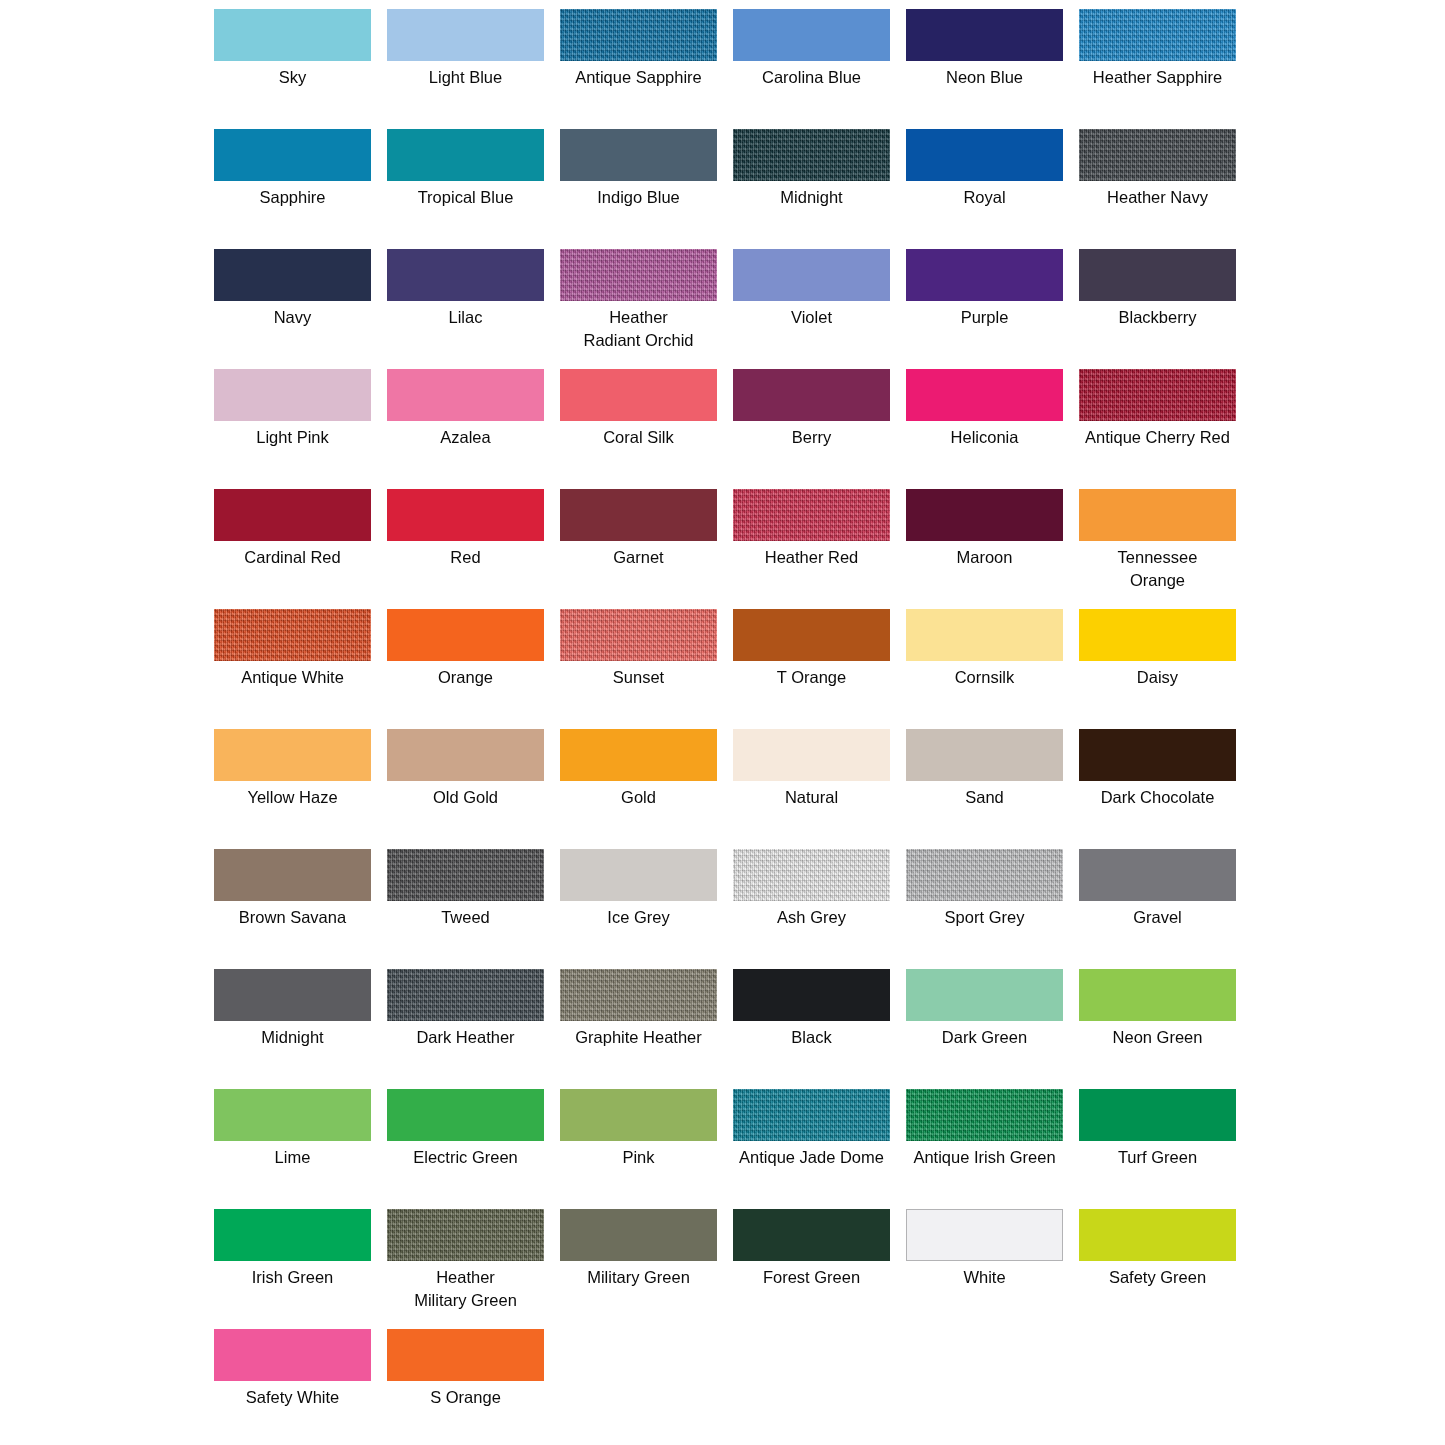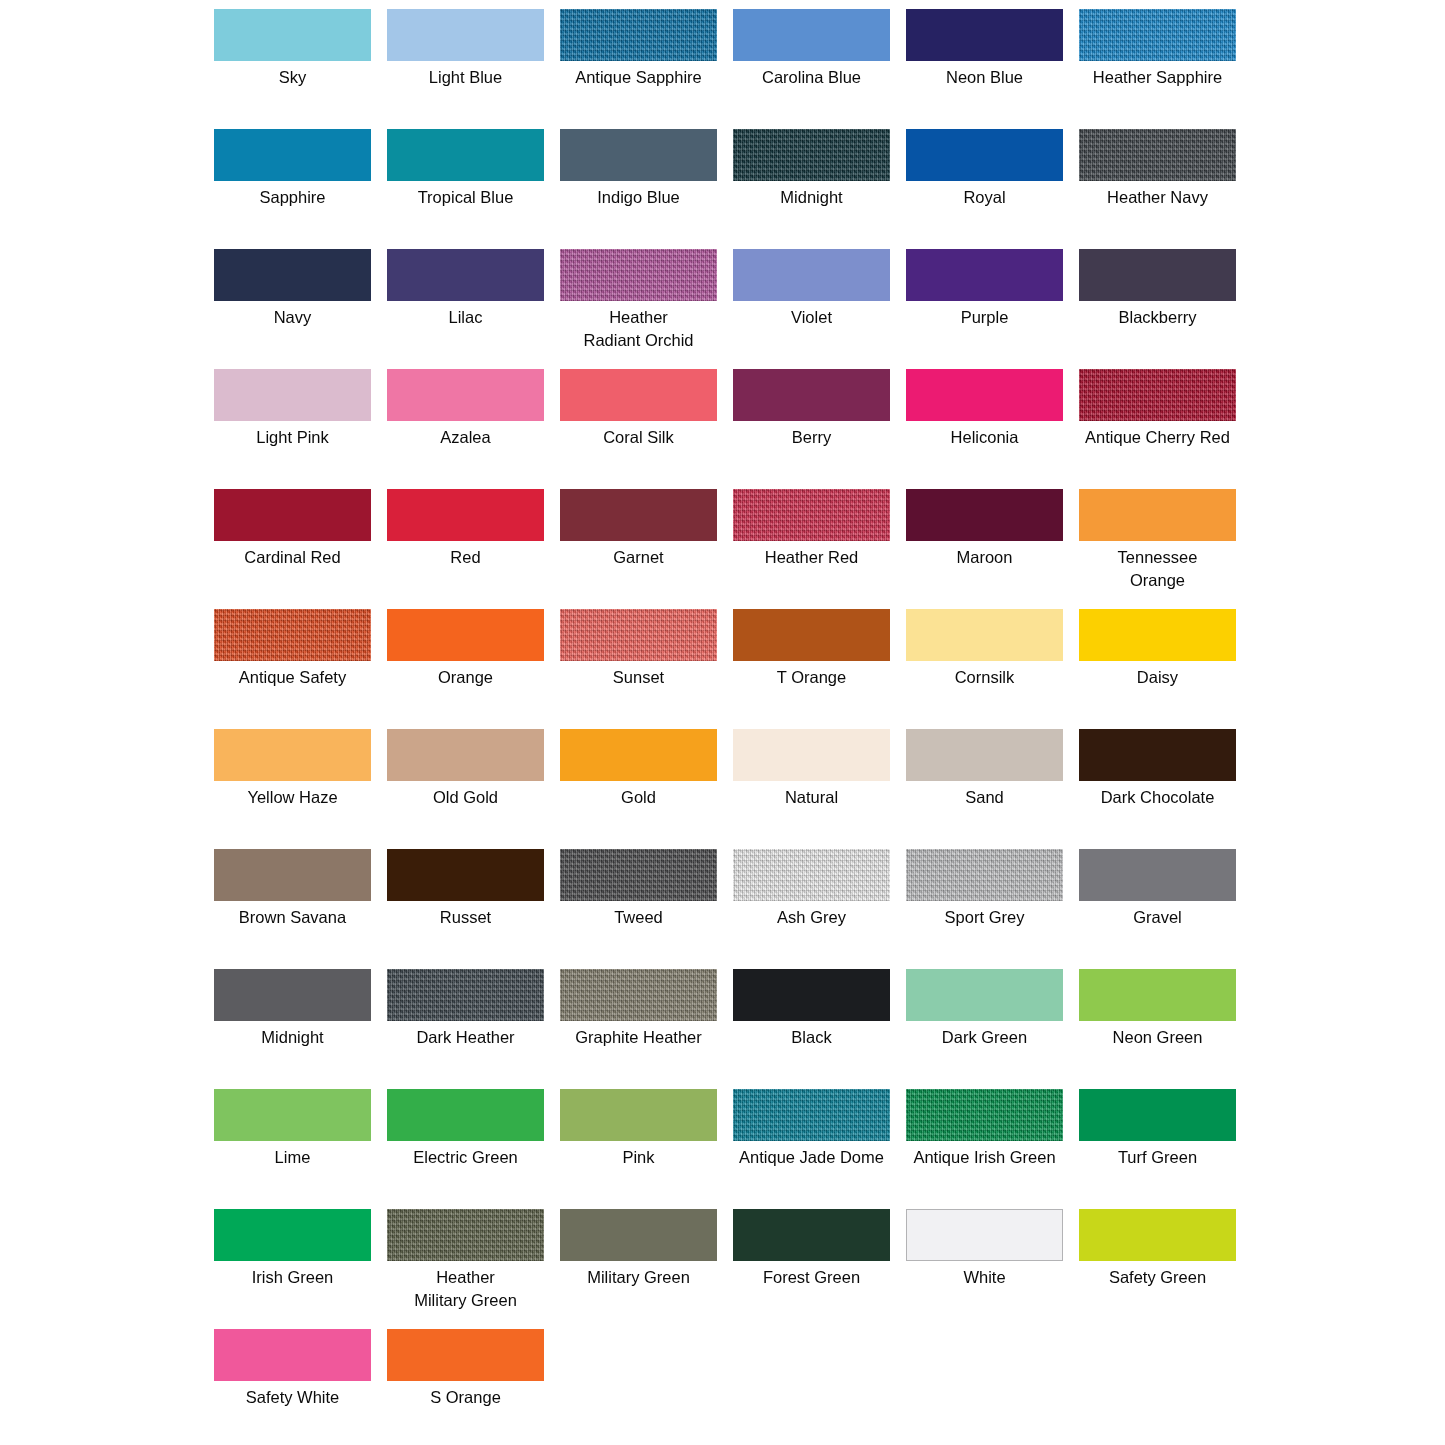--- a/index.html
+++ b/index.html
@@ -199,21 +199,21 @@
         <div class="swatch-label">Maroon</div>
       </div>
       <div class="swatch-cell">
         <div class="swatch-chip" style="background-color: rgb(245, 154, 55);"></div>
         <div class="swatch-label">Tennessee<br>Orange</div>
       </div>
       <div class="swatch-cell">
         <div class="swatch-chip" style="background-color: rgb(229, 75, 32);">
           <div class="chip-texture" style="background-image: repeating-linear-gradient(90deg, rgba(255, 255, 255, 0.22) 0px, rgba(255, 255, 255, 0.22) 1px, rgba(0, 0, 0, 0.2) 1px, rgba(0, 0, 0, 0.2) 2px, rgba(255, 255, 255, 0.08) 2px, rgba(255, 255, 255, 0.08) 3px, rgba(0, 0, 0, 0.1) 3px, rgba(0, 0, 0, 0.1) 4px), repeating-linear-gradient(0deg, rgba(0, 0, 0, 0.18) 0px, rgba(0, 0, 0, 0.18) 1px, rgba(255, 255, 255, 0.16) 1px, rgba(255, 255, 255, 0.16) 3px, rgba(0, 0, 0, 0.06) 3px, rgba(0, 0, 0, 0.06) 5px), repeating-linear-gradient(45deg, rgba(0, 0, 0, 0.12) 0px, rgba(0, 0, 0, 0.12) 2px, rgba(255, 255, 255, 0.1) 2px, rgba(255, 255, 255, 0.1) 4px); opacity: 0.85;"></div>
         </div>
-        <div class="swatch-label">Antique Safety</div>
+        <div class="swatch-label">Antique White</div>
       </div>
       <div class="swatch-cell">
         <div class="swatch-chip" style="background-color: rgb(244, 100, 30);"></div>
         <div class="swatch-label">Orange</div>
       </div>
       <div class="swatch-cell">
         <div class="swatch-chip" style="background-color: rgb(244, 101, 94);">
           <div class="chip-texture" style="background-image: repeating-linear-gradient(90deg, rgba(255, 255, 255, 0.22) 0px, rgba(255, 255, 255, 0.22) 1px, rgba(0, 0, 0, 0.2) 1px, rgba(0, 0, 0, 0.2) 2px, rgba(255, 255, 255, 0.08) 2px, rgba(255, 255, 255, 0.08) 3px, rgba(0, 0, 0, 0.1) 3px, rgba(0, 0, 0, 0.1) 4px), repeating-linear-gradient(0deg, rgba(0, 0, 0, 0.18) 0px, rgba(0, 0, 0, 0.18) 1px, rgba(255, 255, 255, 0.16) 1px, rgba(255, 255, 255, 0.16) 3px, rgba(0, 0, 0, 0.06) 3px, rgba(0, 0, 0, 0.06) 5px), repeating-linear-gradient(45deg, rgba(0, 0, 0, 0.12) 0px, rgba(0, 0, 0, 0.12) 2px, rgba(255, 255, 255, 0.1) 2px, rgba(255, 255, 255, 0.1) 4px); opacity: 0.85;"></div>
         </div>
         <div class="swatch-label">Sunset</div>
@@ -252,28 +252,28 @@
       </div>
       <div class="swatch-cell">
         <div class="swatch-chip" style="background-color: rgb(51, 27, 13);"></div>
         <div class="swatch-label">Dark Chocolate</div>
       </div>
       <div class="swatch-cell">
         <div class="swatch-chip" style="background-color: rgb(140, 119, 103);"></div>
         <div class="swatch-label">Brown Savana</div>
       </div>
       <div class="swatch-cell">
-        <div class="swatch-chip" style="background-color: rgb(58, 29, 8);"></div>
-        <div class="swatch-label">Russet</div>
-      </div>
-      <div class="swatch-cell">
         <div class="swatch-chip" style="background-color: rgb(75, 75, 77);">
           <div class="chip-texture" style="background-image: repeating-linear-gradient(90deg, rgba(255, 255, 255, 0.22) 0px, rgba(255, 255, 255, 0.22) 1px, rgba(0, 0, 0, 0.2) 1px, rgba(0, 0, 0, 0.2) 2px, rgba(255, 255, 255, 0.08) 2px, rgba(255, 255, 255, 0.08) 3px, rgba(0, 0, 0, 0.1) 3px, rgba(0, 0, 0, 0.1) 4px), repeating-linear-gradient(0deg, rgba(0, 0, 0, 0.18) 0px, rgba(0, 0, 0, 0.18) 1px, rgba(255, 255, 255, 0.16) 1px, rgba(255, 255, 255, 0.16) 3px, rgba(0, 0, 0, 0.06) 3px, rgba(0, 0, 0, 0.06) 5px), repeating-linear-gradient(45deg, rgba(0, 0, 0, 0.12) 0px, rgba(0, 0, 0, 0.12) 2px, rgba(255, 255, 255, 0.1) 2px, rgba(255, 255, 255, 0.1) 4px); opacity: 0.85;"></div>
         </div>
         <div class="swatch-label">Tweed</div>
+      </div>
+      <div class="swatch-cell">
+        <div class="swatch-chip" style="background-color: rgb(206, 202, 198);"></div>
+        <div class="swatch-label">Ice Grey</div>
       </div>
       <div class="swatch-cell">
         <div class="swatch-chip" style="background-color: rgb(239, 239, 239);">
           <div class="chip-texture" style="background-image: repeating-linear-gradient(90deg, rgba(255, 255, 255, 0.22) 0px, rgba(255, 255, 255, 0.22) 1px, rgba(0, 0, 0, 0.2) 1px, rgba(0, 0, 0, 0.2) 2px, rgba(255, 255, 255, 0.08) 2px, rgba(255, 255, 255, 0.08) 3px, rgba(0, 0, 0, 0.1) 3px, rgba(0, 0, 0, 0.1) 4px), repeating-linear-gradient(0deg, rgba(0, 0, 0, 0.18) 0px, rgba(0, 0, 0, 0.18) 1px, rgba(255, 255, 255, 0.16) 1px, rgba(255, 255, 255, 0.16) 3px, rgba(0, 0, 0, 0.06) 3px, rgba(0, 0, 0, 0.06) 5px), repeating-linear-gradient(45deg, rgba(0, 0, 0, 0.12) 0px, rgba(0, 0, 0, 0.12) 2px, rgba(255, 255, 255, 0.1) 2px, rgba(255, 255, 255, 0.1) 4px); opacity: 0.85;"></div>
         </div>
         <div class="swatch-label">Ash Grey</div>
       </div>
       <div class="swatch-cell">
         <div class="swatch-chip" style="background-color: rgb(194, 195, 197);">
           <div class="chip-texture" style="background-image: repeating-linear-gradient(90deg, rgba(255, 255, 255, 0.22) 0px, rgba(255, 255, 255, 0.22) 1px, rgba(0, 0, 0, 0.2) 1px, rgba(0, 0, 0, 0.2) 2px, rgba(255, 255, 255, 0.08) 2px, rgba(255, 255, 255, 0.08) 3px, rgba(0, 0, 0, 0.1) 3px, rgba(0, 0, 0, 0.1) 4px), repeating-linear-gradient(0deg, rgba(0, 0, 0, 0.18) 0px, rgba(0, 0, 0, 0.18) 1px, rgba(255, 255, 255, 0.16) 1px, rgba(255, 255, 255, 0.16) 3px, rgba(0, 0, 0, 0.06) 3px, rgba(0, 0, 0, 0.06) 5px), repeating-linear-gradient(45deg, rgba(0, 0, 0, 0.12) 0px, rgba(0, 0, 0, 0.12) 2px, rgba(255, 255, 255, 0.1) 2px, rgba(255, 255, 255, 0.1) 4px); opacity: 0.85;"></div>

